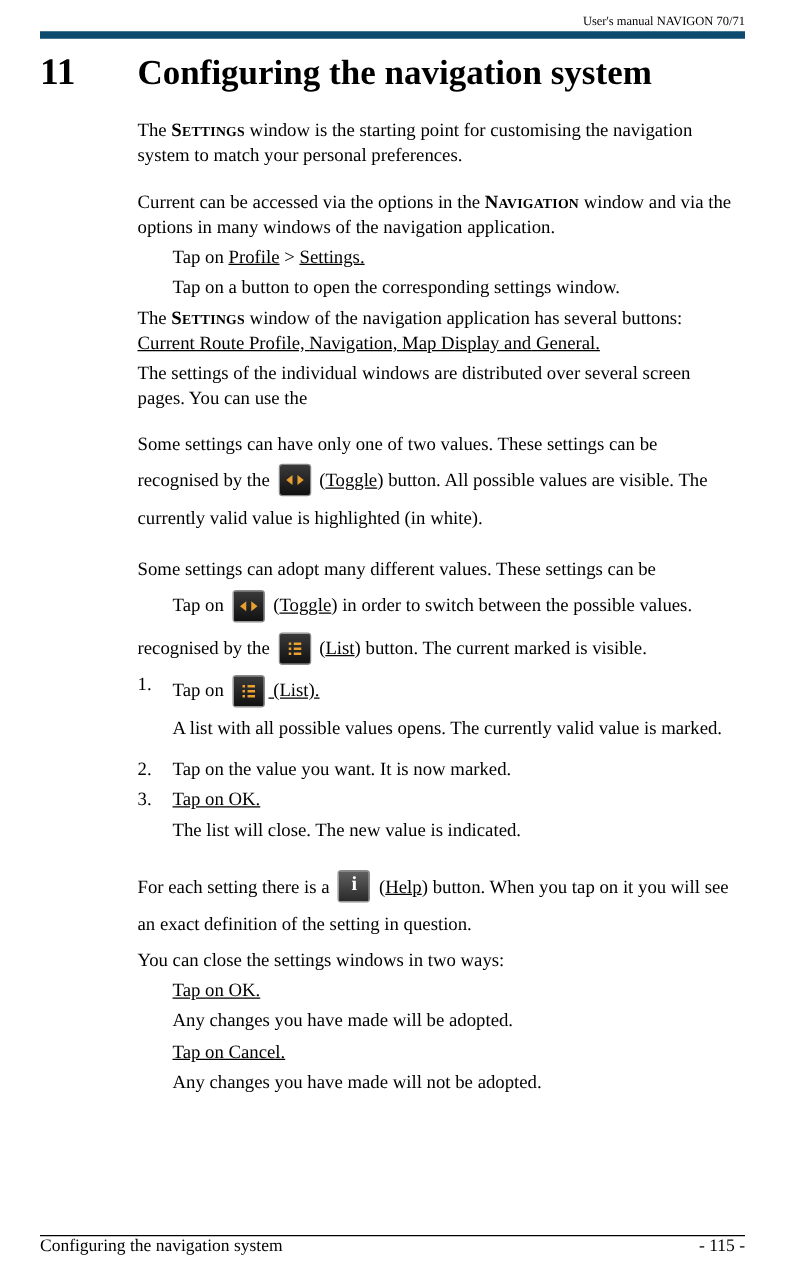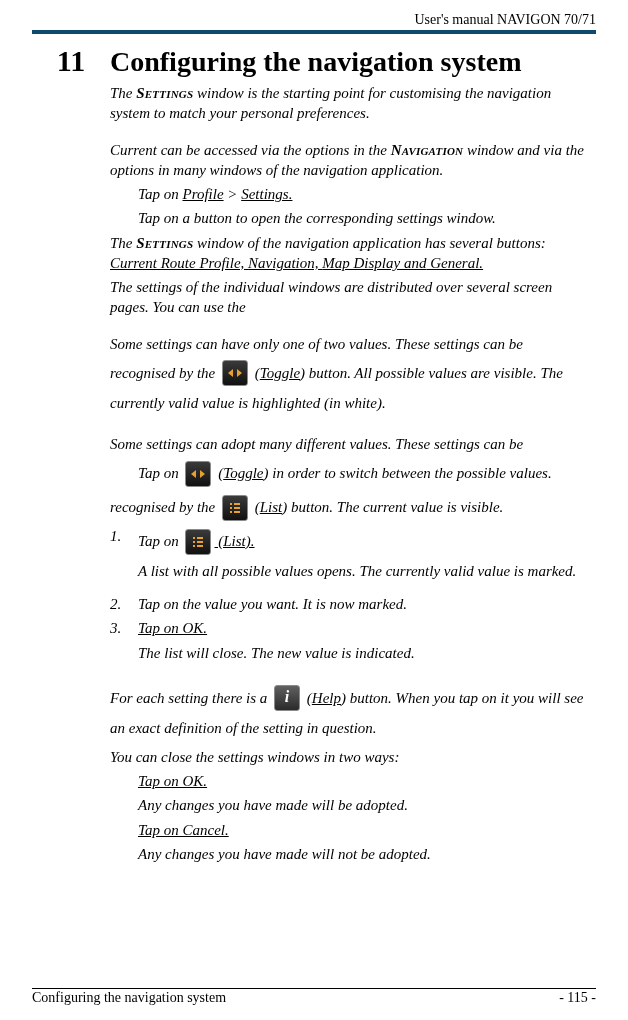--- a/index.html
+++ b/index.html
@@ -14,45 +14,43 @@
       font-family: "Times New Roman", Times, serif;
       font-size: 15px;
       color: #000;
       position: relative;
     }
     .page {
       padding: 12px 32px 0 32px;
     }
     .running-header {
       text-align: right;
-      font-size: 14px;
-      border-bottom: 4px solid #0c4a6e;
+      font-size: 10px;
+      border-bottom: 6px solid #0c4a6e;
       padding-bottom: 2px;
       margin-bottom: 10px;
     }
     .title-row {
       display: flex;
       align-items: baseline;
-      margin-bottom: 5px;
-      text-align: center;
+      margin-bottom: 20px;
     }
     .chapter-num {
       font-size: 30px;
       font-weight: bold;
       width: 78px;
     }
     .chapter-title {
       font-size: 28px;
       font-weight: bold;
     }
     .body {
       margin-left: 78px;
       padding-right: 4px;
       line-height: 1.35;
-      font-style: italic;
     }
     .para {
       margin-bottom: 4px;
     }
     .gap {
       margin-top: 16px;
     }
     .indent1 {
       margin-left: 28px;
     }
@@ -187,21 +185,21 @@
       <span class="icon">
         <svg class="arrow-svg" width="14" height="14" viewBox="0 0 14 14">
           <rect x="2" y="2" width="2" height="2" fill="#e8a030"></rect>
             <rect x="6" y="2" width="6" height="2" fill="#e8a030"></rect>
           <rect x="2" y="6" width="2" height="2" fill="#e8a030"></rect>
             <rect x="6" y="6" width="6" height="2" fill="#e8a030"></rect>
           <rect x="2" y="10" width="2" height="2" fill="#e8a030"></rect>
             <rect x="6" y="10" width="6" height="2" fill="#e8a030"></rect>
         </svg>
       </span>
-      (<span class="ul">List</span><span>) button. The current value is visible.</span>
+      (<span class="ul">List</span><span>) button. The current marked is visible.</span>
     </p>
 
     <div class="ol-row">
       <div class="ol-num">1.</div>
       <div class="ol-body iconline">
         <span>Tap on </span>
         <span class="icon">
           <svg class="arrow-svg" width="14" height="14" viewBox="0 0 14 14">
             <rect x="2" y="2" width="2" height="2" fill="#e8a030"></rect>
               <rect x="6" y="2" width="6" height="2" fill="#e8a030"></rect>

